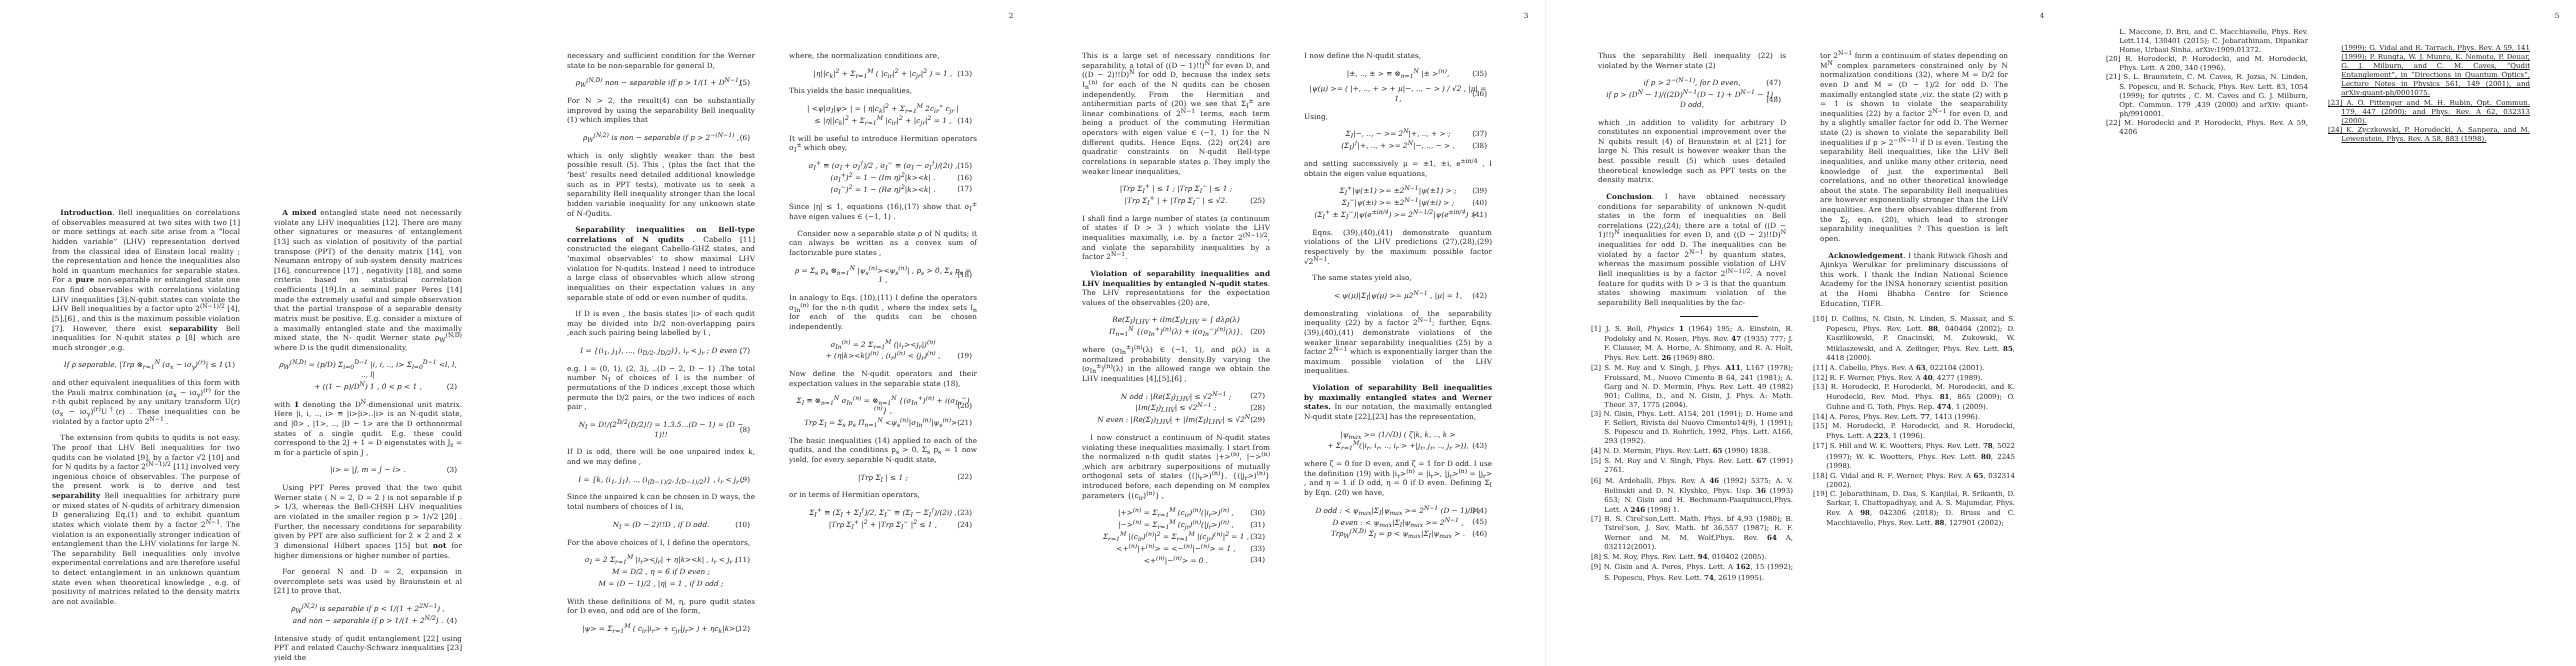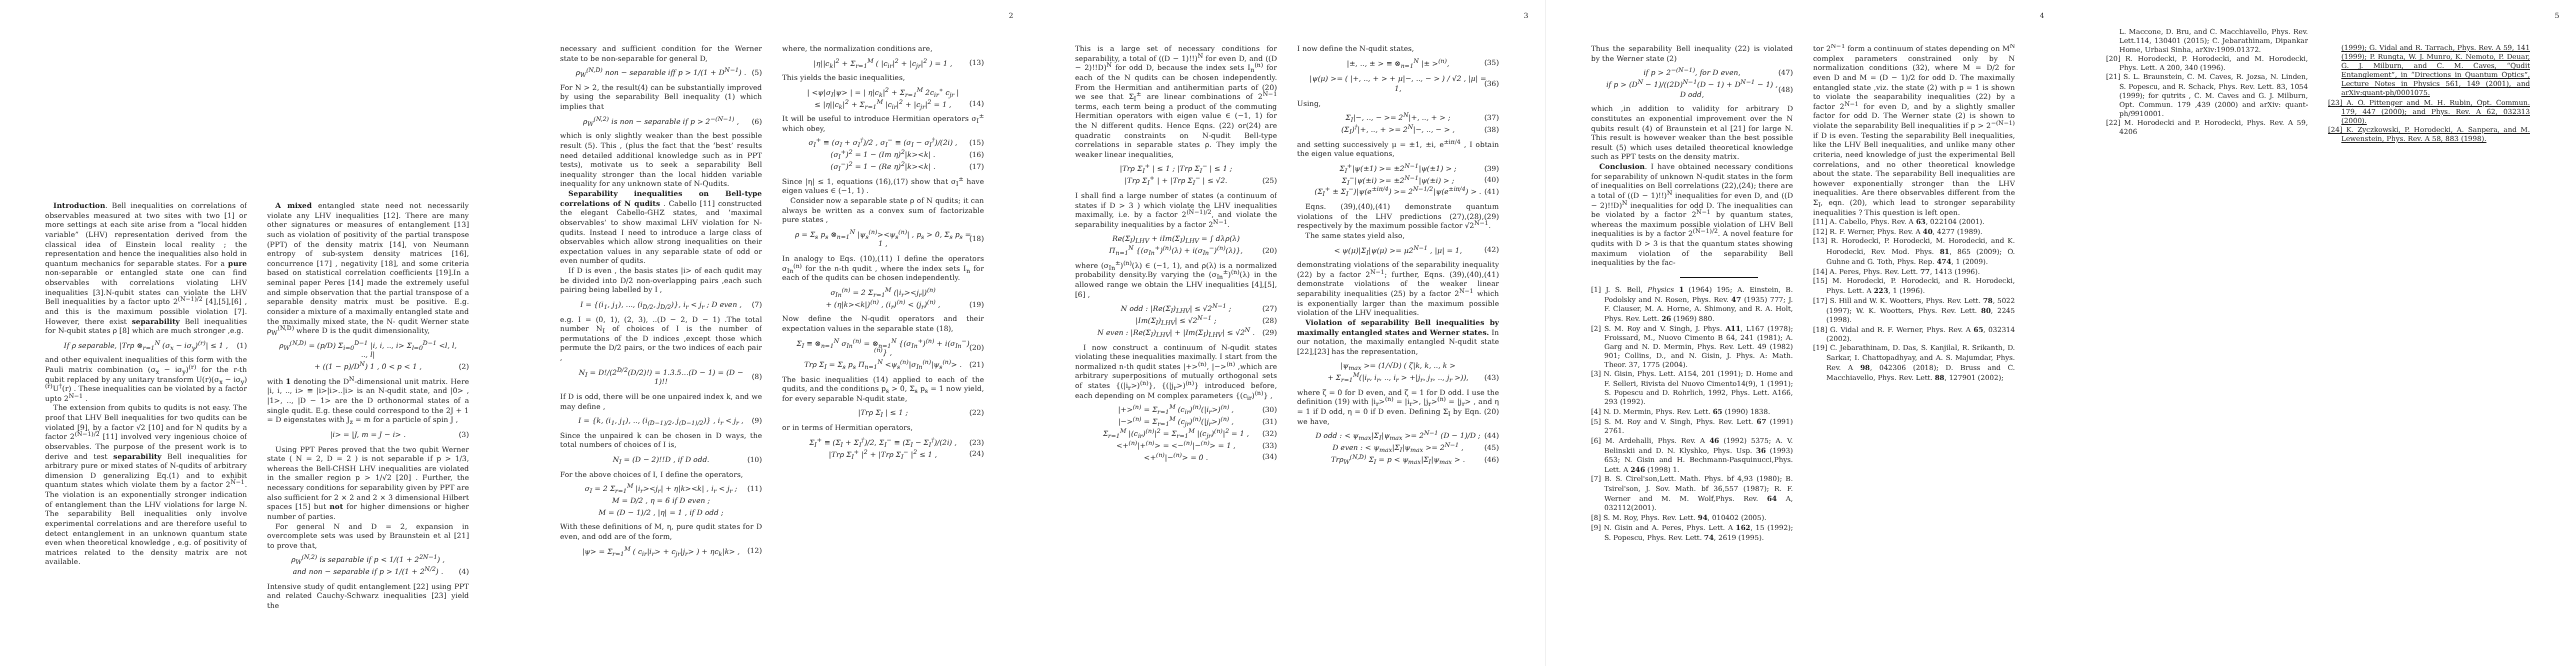--- a/index.html
+++ b/index.html
@@ -4,26 +4,26 @@
 <style>
   html,body{margin:0;padding:0;background:#ffffff;}
   #canvas{position:relative;width:2576px;height:667px;background:#ffffff;overflow:hidden;
           font-family:"DejaVu Serif","Liberation Serif",serif;color:#1c1c1c;}
   .page{position:absolute;top:0;width:515px;height:667px;background:#fff;overflow:hidden;border-right:0.6px solid #f0f0f0;}
   .pageno{position:absolute;top:11px;right:16.7px;font-size:7.2px;color:#222;}
   .col{position:absolute;width:202px;max-height:625px;overflow:hidden;text-align:justify;
        font-size:7.3px;line-height:1.32;}
   .colL{left:45px;}
   .colR{left:267px;}
-  .para{margin:0;}
+  .para{margin:7px;}
   .para.ind{text-indent:8.3px;}
   .eq{margin:3.9px 0;font-style:italic;}
   .eqrow{position:relative;text-align:center;padding:1.1px 0;}
   .eqline{display:inline-block;max-width:178px;}
-  .eqno{position:absolute;right:0;top:50%;transform:translateY(-50%);font-style:normal;font-size:7.2px;}
+  .eqno{position:absolute;right:12px;top:50%;transform:translateY(-50%);font-style:normal;font-size:7.2px;}
   .refitem{padding-left:13.3px;text-indent:-13.3px;font-size:7px;line-height:1.3;}
   .refitem.refcont{text-indent:0;}
   .refrule{width:78px;border-top:0.8px solid #111;margin:9px auto 6.7px 89px;}
   
   .title{position:absolute;top:34px;left:33px;width:449px;text-align:center;
          font-size:11.7px;font-weight:bold;line-height:1.45;}
   .authorline{position:absolute;top:83px;left:33px;width:449px;text-align:center;font-size:7.8px;}
   .affil{position:absolute;top:94px;left:33px;width:449px;text-align:center;font-style:italic;font-size:7.2px;}
   .dateline{position:absolute;top:104px;left:33px;width:449px;text-align:center;font-size:7.1px;}
   .abstract{position:absolute;top:118px;left:82px;width:352px;font-size:6.9px;line-height:1.35;text-align:justify;}
@@ -168,20 +168,21 @@
       </section>
       <section class="page" style="left: 1030px;">
         <div class="pageno">3</div>
         <div class="col colL" style="top: 44px;">
           <p class="para">This is a large set of necessary conditions for separability, a total of ((D − 1)!!)<sup>N</sup> for even D, and ((D − 2)!!D)<sup>N</sup> for odd D, because the index sets I<sub>n</sub><sup>(n)</sup> for each of the N qudits can be chosen independently.  From the Hermitian and antihermitian parts of (20) we see that Σ<sub>I</sub><sup>±</sup> are linear combinations of 2<sup>N−1</sup> terms, each term being a product of the commuting Hermitian operators with eigen value ∈ (−1, 1) for the N different qudits.  Hence Eqns.  (22) or(24) are quadratic constraints on N-qudit Bell-type correlations in separable states ρ.  They imply the weaker linear inequalities,</p>
           <div class="eq">
             <div class="eqrow"><span class="eqline">|Trρ Σ<sub>I</sub><sup>+</sup> | ≤ 1 ; |Trρ Σ<sub>I</sub><sup>−</sup> | ≤ 1 ;</span></div>
             <div class="eqrow"><span class="eqline">|Trρ Σ<sub>I</sub><sup>+</sup> | + |Trρ Σ<sub>I</sub><sup>−</sup> | ≤ √2.</span><span class="eqno">(25)</span></div>
           </div>
           <p class="para">I shall find a large number of states (a continuum of states if D &gt; 3 ) which violate the LHV inequalities maximally, i.e.  by a factor 2<sup>(N−1)/2</sup>, and violate the separability inequalities by a factor 2<sup>N−1</sup>.</p>
+          <p class="para ind"><b>Violation of separability inequalities and LHV inequalities by entangled N-qudit states</b>. The LHV representations for the expectation values of the observables (20) are,</p>
           <div class="eq">
             <div class="eqrow"><span class="eqline">Re(Σ<sub>I</sub>)<sub>LHV</sub> + iIm(Σ<sub>I</sub>)<sub>LHV</sub> = ∫ dλρ(λ)</span></div>
             <div class="eqrow"><span class="eqline">Π<sub>n=1</sub><sup>N</sup> {(σ<sub>In</sub><sup>+</sup>)<sup>(n)</sup>(λ) + i(σ<sub>In</sub><sup>−</sup>)<sup>(n)</sup>(λ)},</span><span class="eqno">(20)</span></div>
           </div>
           <p class="para">where (σ<sub>In</sub><sup>±</sup>)<sup>(n)</sup>(λ) ∈ (−1, 1), and ρ(λ) is a normalized probability density.By varying the (σ<sub>In</sub><sup>±</sup>)<sup>(n)</sup>(λ) in the allowed range we obtain the LHV inequalities [4],[5],[6] ,</p>
           <div class="eq">
             <div class="eqrow"><span class="eqline">N odd  :  |Re(Σ<sub>I</sub>)<sub>LHV</sub>| ≤ √2<sup>N−1</sup> ;</span><span class="eqno">(27)</span></div>
             <div class="eqrow"><span class="eqline">|Im(Σ<sub>I</sub>)<sub>LHV</sub>| ≤ √2<sup>N−1</sup> ;</span><span class="eqno">(28)</span></div>
             <div class="eqrow"><span class="eqline">N even  :  |Re(Σ<sub>I</sub>)<sub>LHV</sub>| + |Im(Σ<sub>I</sub>)<sub>LHV</sub>| ≤ √2<sup>N</sup> .</span><span class="eqno">(29)</span></div>
           </div>
@@ -248,20 +249,22 @@
           <div class="refitem">[3] N. Gisin, Phys. Lett. A154, 201 (1991); D. Home and F. Selleri, Rivista del Nuovo Cimento14(9), 1 (1991); S. Popescu and D. Rohrlich, 1992, Phys. Lett. A166, 293 (1992).</div>
           <div class="refitem">[4] N. D. Mermin, Phys. Rev. Lett. <b>65</b> (1990) 1838.</div>
           <div class="refitem">[5] S. M. Roy and V. Singh, Phys. Rev. Lett. <b>67</b> (1991) 2761.</div>
           <div class="refitem">[6] M. Ardehalli, Phys. Rev. A <b>46</b> (1992) 5375; A. V. Belinskii and D. N. Klyshko, Phys. Usp. <b>36</b> (1993) 653; N. Gisin and H. Bechmann-Pasquinucci,Phys. Lett. A <b>246</b> (1998) 1.</div>
           <div class="refitem">[7] B. S. Cirel'son,Lett.  Math.  Phys.  bf 4,93 (1980); B. Tsirel'son, J. Sov. Math. bf 36,557 (1987); R. F. Werner and M. M. Wolf,Phys. Rev. <b>64</b> A, 032112(2001).</div>
           <div class="refitem">[8] S. M. Roy, Phys. Rev. Lett. <b>94</b>, 010402 (2005).</div>
           <div class="refitem">[9] N. Gisin and A. Peres, Phys. Lett. A <b>162</b>, 15 (1992); S. Popescu, Phys. Rev. Lett. <b>74</b>, 2619 (1995).</div>
         </div>
         <div class="col colR" style="top: 44px;">
           <p class="para">tor 2<sup>N−1</sup> form a continuum of states depending on M<sup>N</sup> complex parameters constrained only by N normalization conditions (32), where M = D/2 for even D and M = (D − 1)/2 for odd D.  The maximally entangled state ,viz.  the state (2) with p = 1 is shown to violate the seaparability inequalities (22) by a factor 2<sup>N−1</sup> for even D, and by a slightly smaller factor for odd D.  The Werner state (2) is shown to violate the separability Bell inequalities if p &gt; 2<sup>−(N−1)</sup> if D is even.  Testing the separability Bell inequalities, like the LHV Bell inequalities, and unlike many other criteria, need knowledge of just the experimental Bell correlations, and no other theoretical knowledge about the state.  The separability Bell inequalities are however exponentially stronger than the LHV inequalities.  Are there observables different from the Σ<sub>I</sub>, eqn.  (20), which lead to stronger separability inequalities ?  This question is left open.</p>
+          <p class="para ind"><b>Acknowledgement</b>.  I thank Ritwick Ghosh and Ajinkya Werulkar for preliminary discussions of this work.  I thank the Indian National Science Academy for the INSA honorary scientist position at the Homi Bhabha Centre for Science Education, TIFR.</p>
+          <div class="refitem">[10] D. Collins, N. Gisin, N. Linden, S. Massar, and S. Popescu, Phys. Rev. Lett. <b>88</b>, 040404 (2002); D. Kaszlikowski, P. Gnacinski, M. Zukowski, W. Miklaszewski, and A. Zeilinger, Phys. Rev. Lett. <b>85</b>, 4418 (2000).</div>
           <div class="refitem">[11] A. Cabello, Phys. Rev. A <b>63</b>, 022104 (2001).</div>
           <div class="refitem">[12] R. F. Werner, Phys. Rev. A <b>40</b>, 4277 (1989).</div>
           <div class="refitem">[13] R. Horodecki, P. Horodecki, M. Horodecki, and K. Horodecki, Rev. Mod. Phys. <b>81</b>, 865 (2009); O. Guhne and G. Toth, Phys. Rep. <b>474</b>, 1 (2009).</div>
           <div class="refitem">[14] A. Peres, Phys. Rev. Lett. <b>77</b>, 1413 (1996).</div>
           <div class="refitem">[15] M. Horodecki, P. Horodecki, and R. Horodecki, Phys. Lett. A <b>223</b>, 1 (1996).</div>
           <div class="refitem">[17] S. Hill and W. K. Wootters, Phys. Rev. Lett. <b>78</b>, 5022 (1997); W. K. Wootters, Phys. Rev. Lett. <b>80</b>, 2245 (1998).</div>
           <div class="refitem">[18] G. Vidal and R. F. Werner, Phys. Rev. A <b>65</b>, 032314 (2002).</div>
           <div class="refitem">[19] C. Jebarathinam, D. Das, S. Kanjilal, R. Srikanth, D. Sarkar, I. Chattopadhyay, and A. S. Majumdar, Phys. Rev. A <b>98</b>, 042306 (2018); D. Bruss and C. Macchiavello, Phys. Rev. Lett. <b>88</b>, 127901 (2002);</div>
         </div>
       </section>

